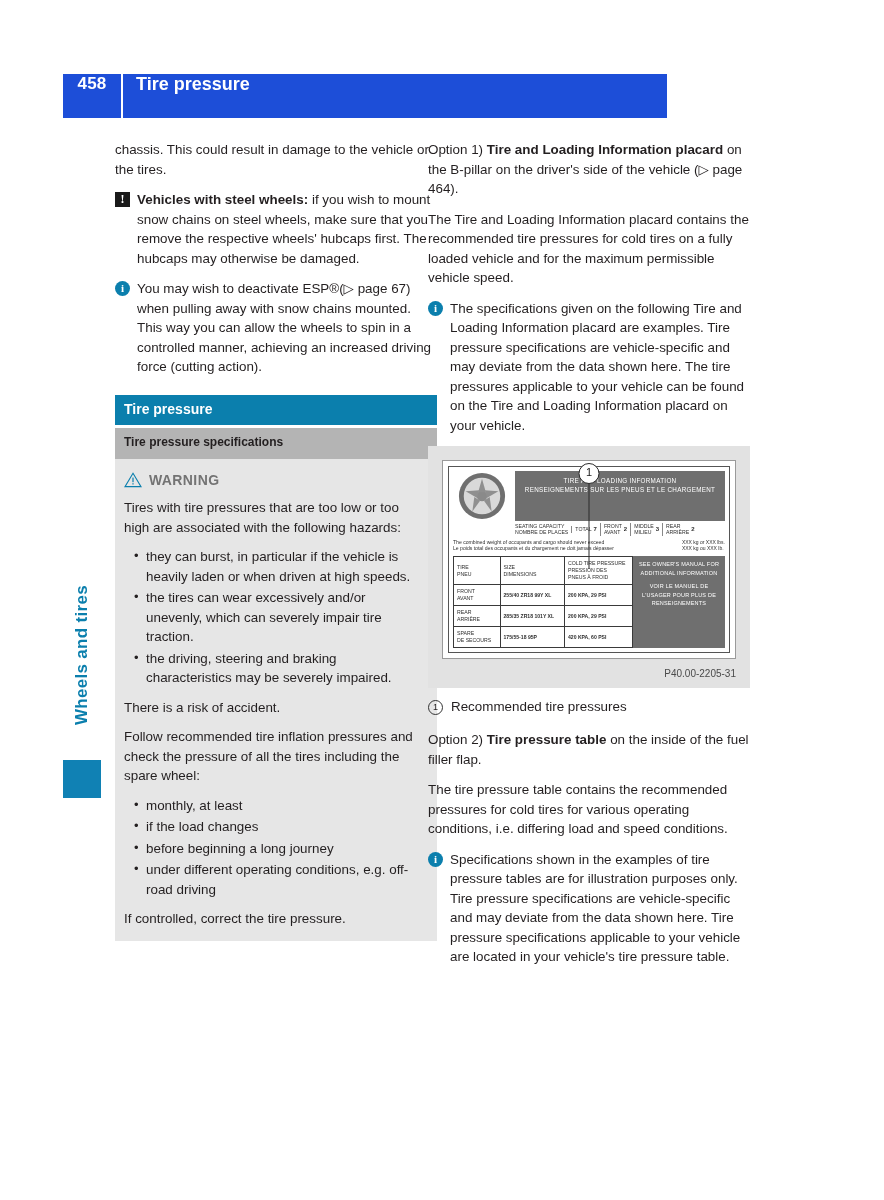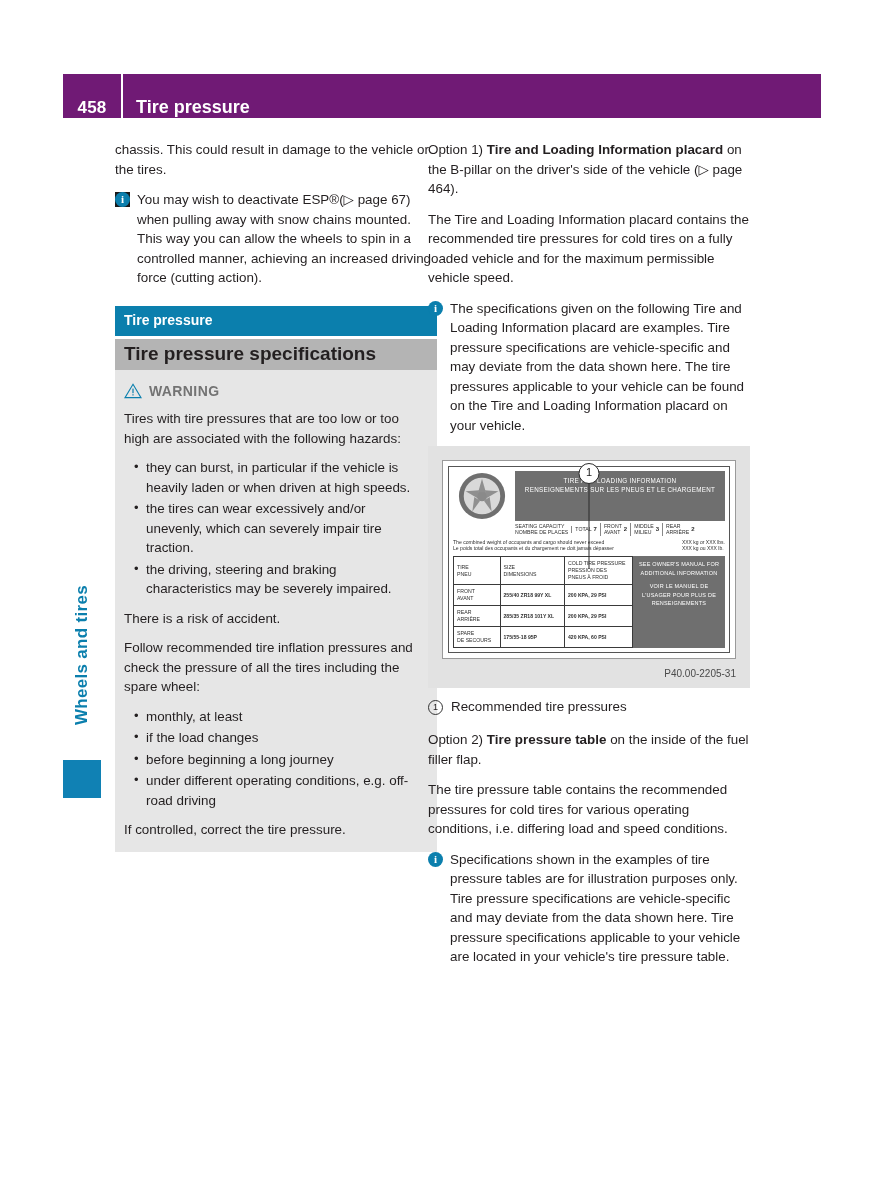--- a/index.html
+++ b/index.html
@@ -17,25 +17,25 @@
     height: 1200px;
     background: #ffffff;
     overflow: hidden;
   }
 
   
   .header {
     position: absolute;
     left: 63px;
     top: 74px;
-    width: 758px;
+    width: 604px;
     height: 44px;
-    background: #701a75;
+    background: #1d4ed8;
     display: flex;
-    align-items: flex-end;
+    align-items: flex-start;
   }
   .header-pageno {
     width: 58px;
     text-align: center;
     color: #ffffff;
     font-size: 17px;
     font-weight: bold;
     letter-spacing: 0.2px;
   }
   .header-divider {
@@ -130,21 +130,21 @@
     color: #ffffff;
     font-size: 14px;
     font-weight: bold;
     padding: 5px 9px 6px 9px;
     margin-bottom: 3px;
     margin-top: 18px;
   }
   .bar-gray {
     background: #b4b4b4;
     color: #231f20;
-    font-size: 19px;
+    font-size: 12px;
     font-weight: bold;
     padding: 5px 9px 6px 9px;
     margin-bottom: 0;
   }
 
   
   .warn-box {
     background: #e6e6e6;
     padding: 12px 12px 12px 9px;
   }
@@ -320,20 +320,21 @@
 
   <div class="side-tab">Wheels and tires</div>
   <div class="side-block"></div>
 
   <div class="col col-left">
 
     <p>chassis. This could result in damage to the vehicle or the tires.</p>
 
     <div class="sym-para">
       <span class="sym icon-excl">!</span>
+      <span><b>Vehicles with steel wheels:</b><span> if you wish to mount snow chains on steel wheels, make sure that you remove the respective wheels' hubcaps first. The hubcaps may otherwise be damaged.</span></span>
     </div>
 
     <div class="sym-para">
       <span class="sym icon-info">i</span>
       <span>You may wish to deactivate ESP®(▷ page 67) when pulling away with snow chains mounted. This way you can allow the wheels to spin in a controlled manner, achieving an increased driving force (cutting action).</span>
     </div>
 
     <div class="bar-blue">Tire pressure</div>
     <div class="bar-gray">Tire pressure specifications</div>
 

